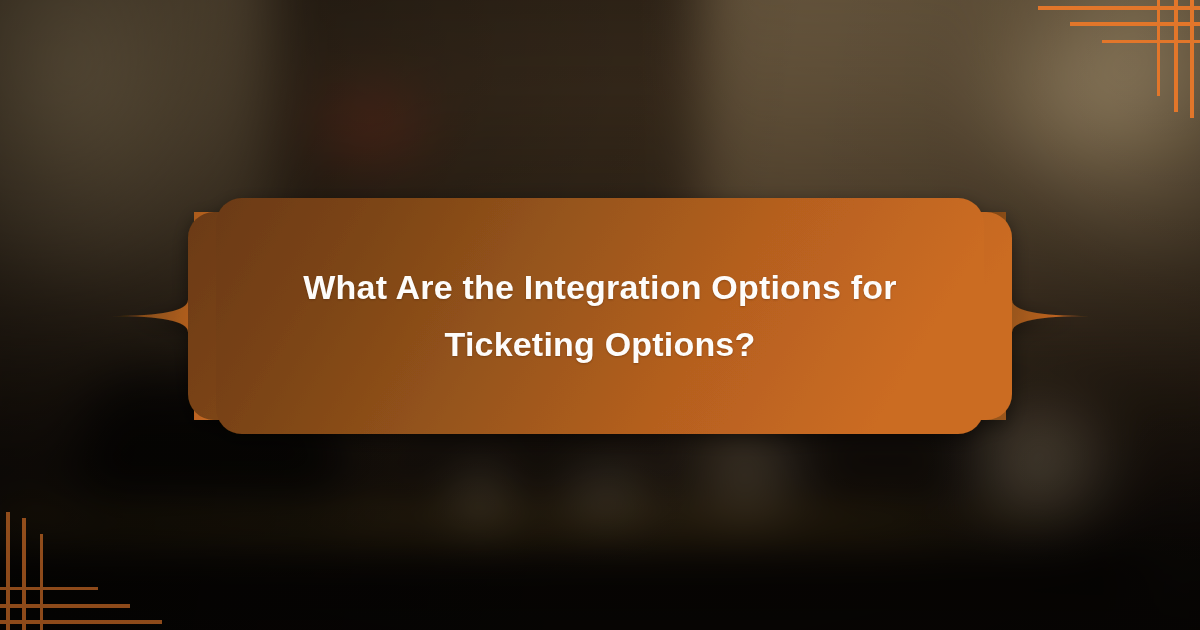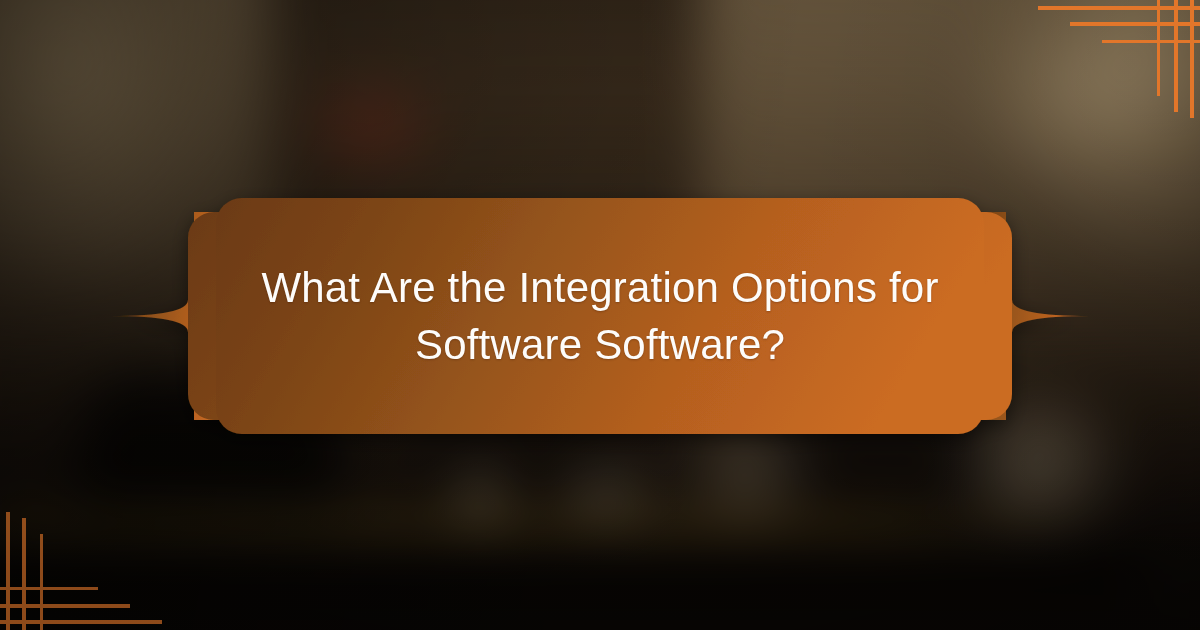--- a/index.html
+++ b/index.html
@@ -230,22 +230,22 @@
     flex-direction: column;
     align-items: center;
     justify-content: center;
     gap: 2px;
     padding: 0 150px;
     box-sizing: border-box;
     text-align: center;
   }
   .badge-text .line {
     color: #fdfcfa;
-    font-size: 42px;
-    font-weight: 400;
+    font-size: 34px;
+    font-weight: 700;
     line-height: 55px;
     letter-spacing: 0.2px;
     white-space: nowrap;
     text-shadow: 0 1px 2px rgba(60,24,4,0.30);
   }
 </style>
 </head>
 <body>
 
 <div class="canvas">
@@ -328,17 +328,17 @@
           Z"></path>
 
         <rect x="82" y="16" width="824" height="208" rx="26" ry="26" fill="url(#badgeGrad)"></rect>
 
         <rect x="110" y="2" width="768" height="236" rx="26" ry="26" fill="url(#badgeGrad)"></rect>
       </g>
     </svg>
 
     <div class="badge-text">
       <div class="line">What Are the Integration Options for</div>
-      <div class="line">Software Software?</div>
+      <div class="line">Ticketing Options?</div>
     </div>
   </div>
 
 </div>
 
 </body></html>

